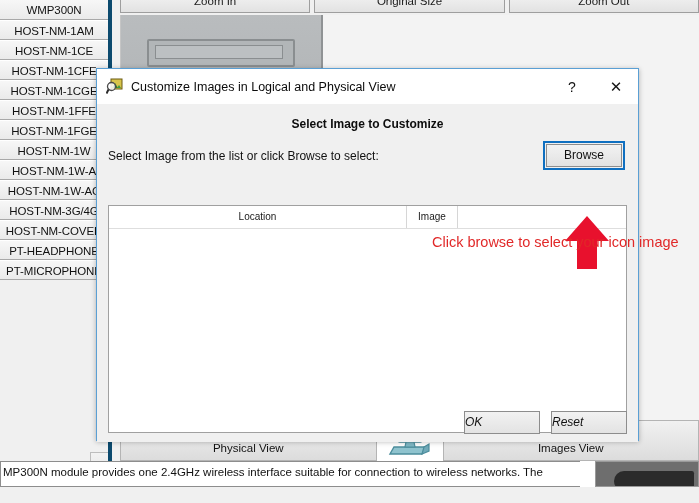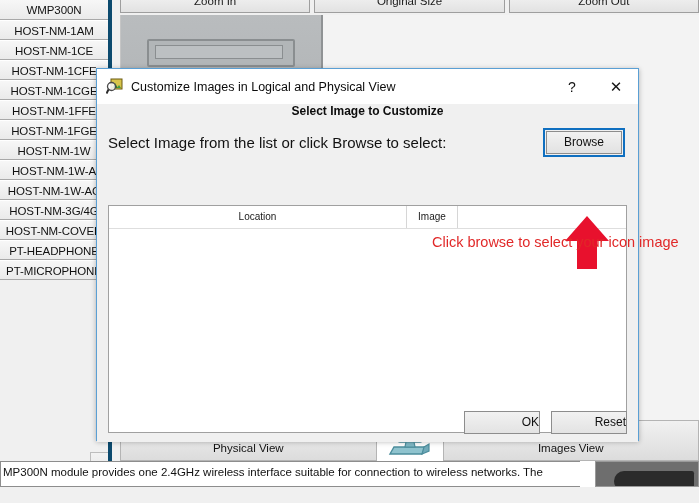--- a/index.html
+++ b/index.html
@@ -252,29 +252,30 @@
     position: relative;
     height: 338px;
     background: #f0f0f0;
     box-sizing: border-box;
   }
   #select-image-heading {
     text-align: center;
     font-weight: bold;
     font-size: 12px;
     color: #0d0d0d;
+    padding-top: 13px;
   }
   #select-row {
     display: flex;
     align-items: center;
     padding: 13px 12px 0 11px;
   }
   #select-instruction {
     flex: 1;
-    font-size: 15px;
+    font-size: 12px;
     color: #111111;
   }
   #browse-button {
     width: 76px;
     height: 23px;
     background: linear-gradient(to bottom,#f2f2f2,#e2e2e2);
     border: 1px solid #8d8d8d;
     outline: 2px solid #0f6fc0;
     outline-offset: 1px;
     box-sizing: border-box;
@@ -352,21 +353,22 @@
   }
   .dialog-btn {
     width: 76px;
     height: 23px;
     background: linear-gradient(to bottom,#f2f2f2,#e3e3e3);
     border: 1px solid #8d8d8d;
     box-sizing: border-box;
     font-size: 12px;
     color: #111111;
     line-height: 21px;
-    text-align: right;
+    text-align: left;
+    font-style: italic;
   }
 </style>
 </head>
 <body>
 
 <div id="app-background">
 
   <div id="zoom-toolbar">
     <div class="toolbar-button">Zoom In</div>
     <div class="toolbar-button">Original Size</div>

